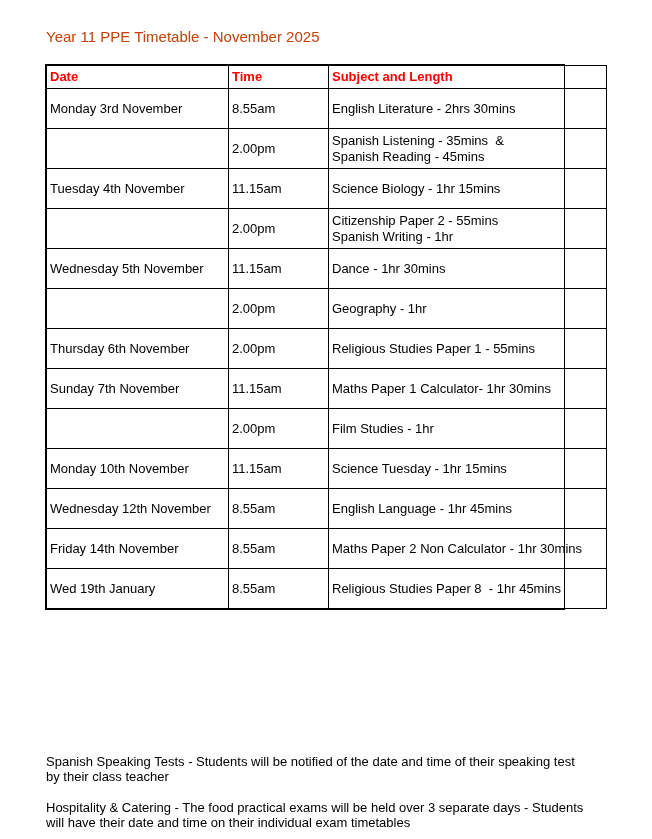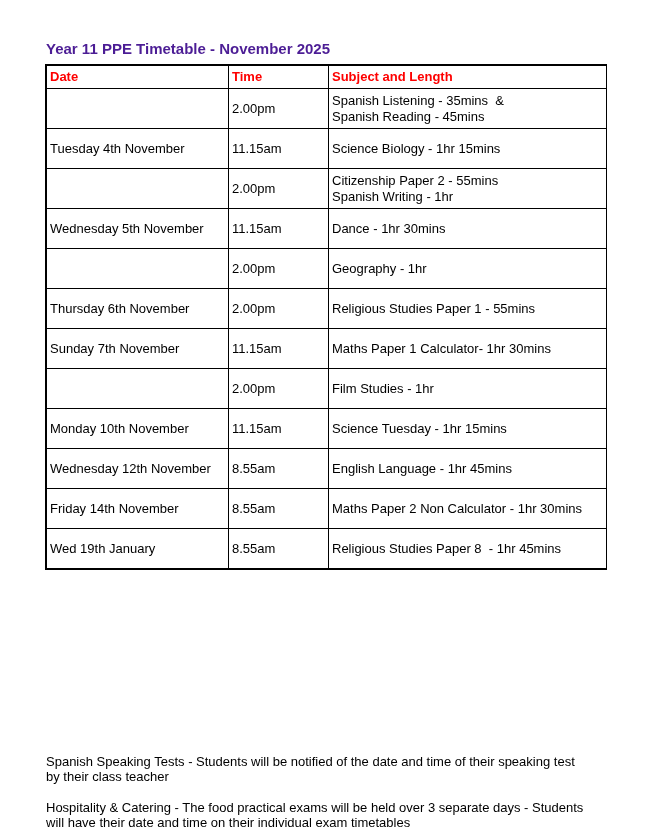--- a/index.html
+++ b/index.html
@@ -11,30 +11,29 @@
     background: #ffffff;
     font-family: "Liberation Sans", sans-serif;
     color: #000000;
     overflow: hidden;
   }
   .doc-title {
     position: absolute;
     left: 46px;
     top: 28px;
     font-size: 15px;
-    font-weight: bold;
-    color: #4c1d95;
+    font-weight: normal;
+    color: #c2410c;
     white-space: nowrap;
-    margin-top: 12px;
   }
   .table-wrap {
     position: absolute;
     left: 45px;
     top: 64px;
-    width: 562px;
+    width: 520px;
     border: 1px solid #000000;
   }
   table.timetable {
     border-collapse: collapse;
     table-layout: fixed;
     width: 560px;
   }
   table.timetable col.c-date { width: 182px; }
   table.timetable col.c-time { width: 100px; }
   table.timetable col.c-subj { width: 278px; }
@@ -85,20 +84,25 @@
         <col class="c-subj">
     </colgroup>
     <thead>
       <tr>
         <th>Date</th>
         <th>Time</th>
         <th>Subject and Length</th>
       </tr>
     </thead>
     <tbody>
+      <tr>
+        <td>Monday 3rd November</td>
+        <td>8.55am</td>
+        <td>English Literature - 2hrs 30mins</td>
+      </tr>
       <tr>
         <td></td>
         <td>2.00pm</td>
         <td>Spanish Listening - 35mins  &amp;
 Spanish Reading - 45mins</td>
       </tr>
       <tr>
         <td>Tuesday 4th November</td>
         <td>11.15am</td>
         <td>Science Biology - 1hr 15mins</td>

